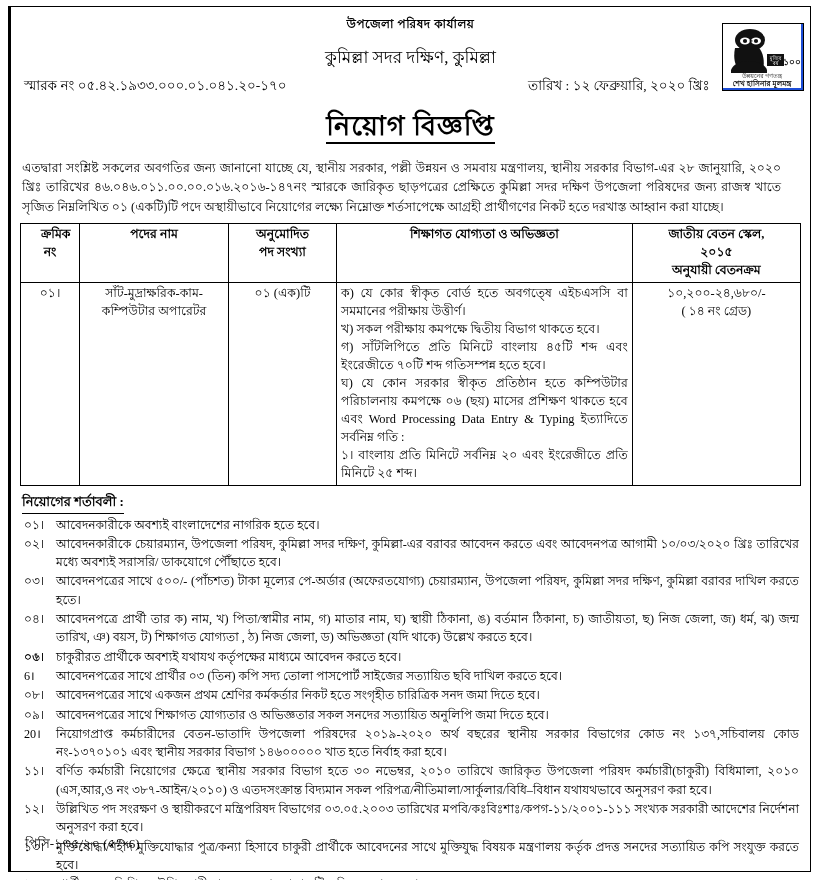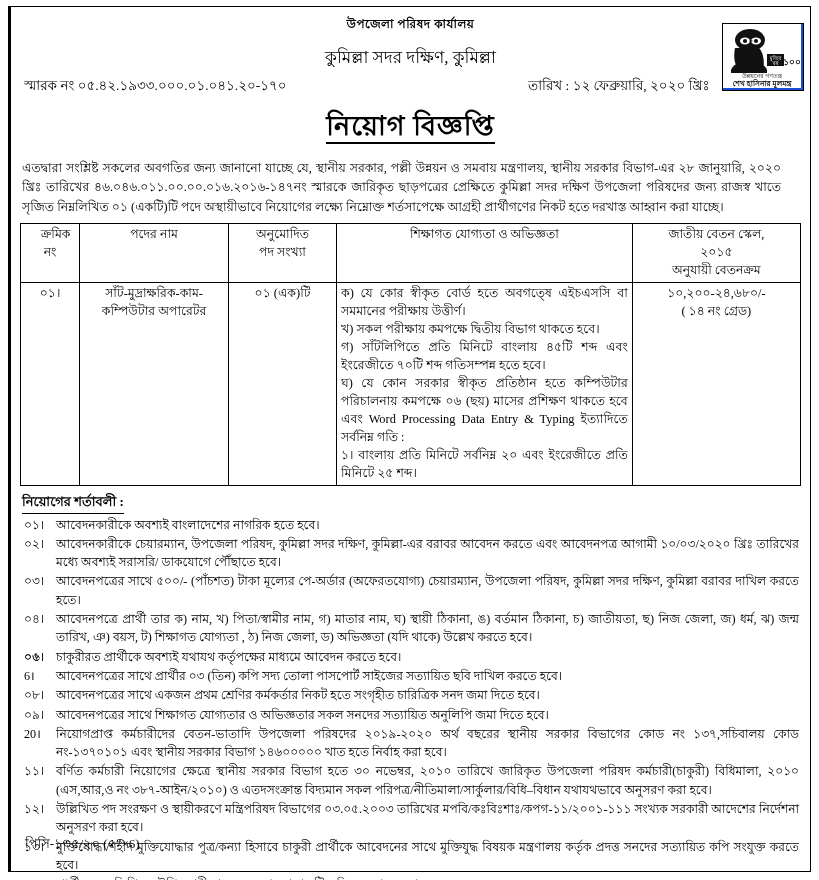--- a/index.html
+++ b/index.html
@@ -114,21 +114,21 @@
   table.jobtable th,
   table.jobtable td {
     border: 1px solid #000;
     vertical-align: top;
     padding: 2px 4px;
     font-size: 12.4px;
     line-height: 1.45;
   }
   table.jobtable th {
     text-align: center;
-    font-weight: normal;
+    font-weight: bold;
     padding: 2px 20px;
   }
   .c-sl    { width: 58px; }
   .c-post  { width: 146px; }
   .c-count { width: 106px; }
   .c-qual  { width: 290px; }
   .c-pay   { width: 165px; }
   td.ct { text-align: center; }
   td.qual { text-align: justify; }
   td.qual .ln { display: block; }

